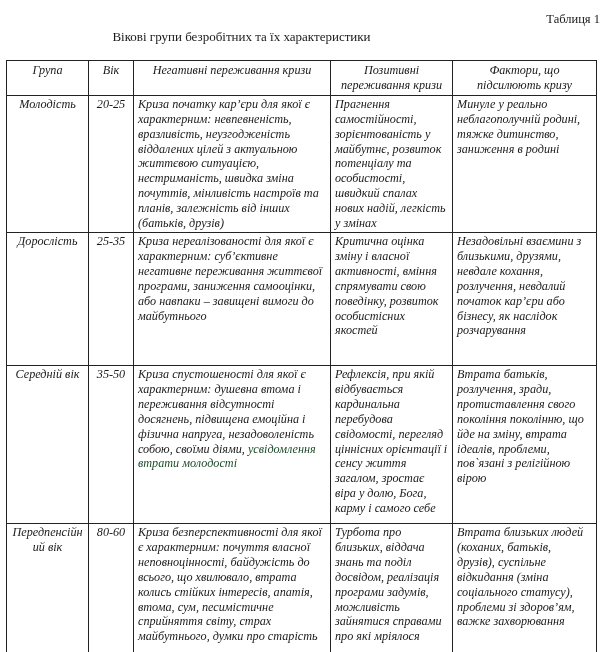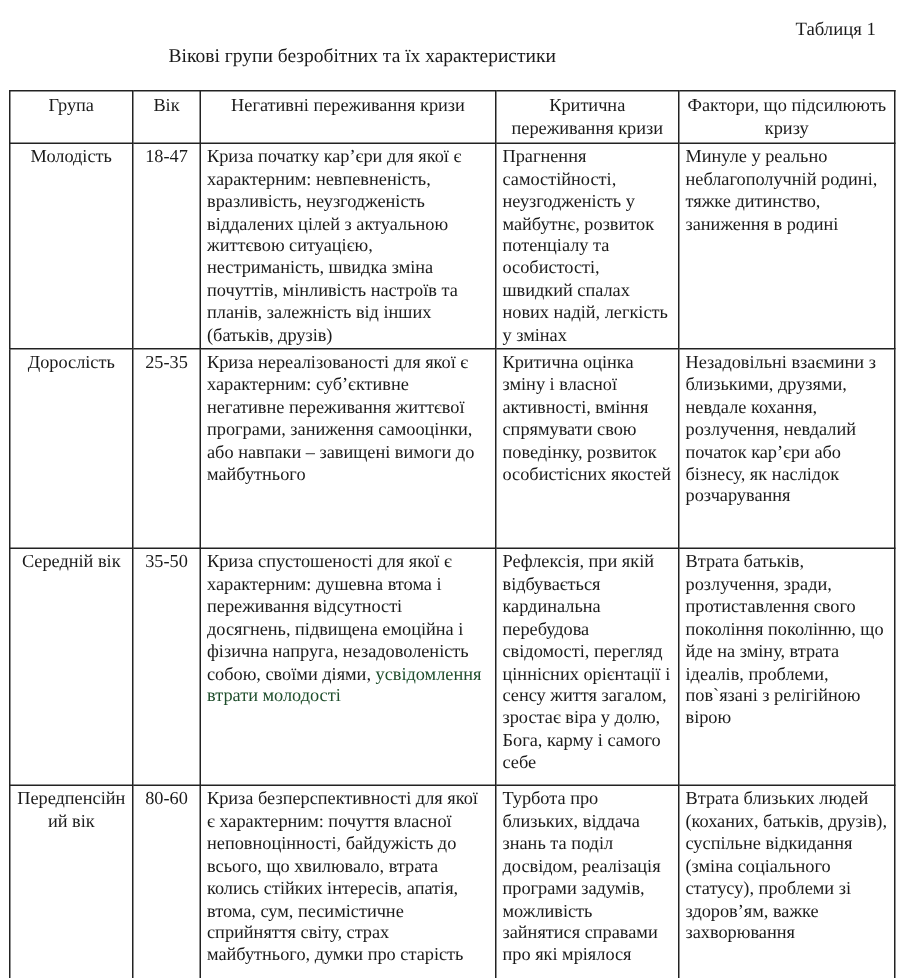--- a/index.html
+++ b/index.html
@@ -1,21 +1,21 @@
 <!DOCTYPE html>
 <html><head>
 <meta charset="utf-8">
 <style>
   html, body { margin:0; padding:0; background:#ffffff; }
   body { width:600px; height:652px; position:relative; overflow:hidden;
          font-family: "Liberation Serif", "DejaVu Serif", serif; color:#1a1a1a; }
-  .table-label { position:absolute; top:12px; right:16px; font-size:12.5px;margin-left:26px; }
+  .table-label { position:absolute; top:12px; right:0; font-size:12.5px;margin-left:26px; }
   .caption { position:absolute; top:29px; left:0; width:483px; text-align:center; font-size:13px; }
   table { position:absolute; top:60px; left:6px; border-collapse:collapse; table-layout:fixed; width:590px; }
-  td, th { border:1px solid #222; vertical-align:top; font-size:12.2px; line-height:14.9px; padding:1px 4px 1px 4px; font-weight:normal; }
+  td, th { border:1px solid #222; vertical-align:top; font-size:12.2px; line-height:14.9px; padding:1px 4px 1px 4px; font-weight:normal;font-style:italic; }
   th { text-align:center; padding-top:2px; padding-bottom:2px; }
   td.grp, td.age { text-align:center; }
   .green { color:#1e4d2b; }
   col.c1 { width:82px; } col.c2 { width:45px; } col.c3 { width:197px; } col.c4 { width:122px; } col.c5 { width:144px; }
 </style>
 </head>
 <body>
 
 <div class="table-label">Таблиця 1</div>
 <div class="caption">Вікові групи безробітних та їх характеристики</div>
@@ -26,28 +26,28 @@
       <col class="c2">
       <col class="c3">
       <col class="c4">
       <col class="c5">
     </colgroup>
   <tbody>
       <tr style="height:28px">
     <th>Група</th>
     <th>Вік</th>
     <th>Негативні переживання кризи</th>
-    <th>Критична переживання кризи</th>
+    <th>Позитивні переживання кризи</th>
     <th>Фактори, що підсилюють кризу</th>
   </tr>
   <tr style="height:135px">
     <td class="grp">Молодість</td>
-    <td class="age">18-47</td>
+    <td class="age">20-25</td>
     <td>Криза початку кар’єри для якої є характерним: невпевненість, вразливість, неузгодженість віддалених цілей з актуальною життєвою ситуацією, нестриманість, швидка зміна почуттів, мінливість настроїв та планів, залежність від інших (батьків, друзів)</td>
-    <td>Прагнення самостійності, неузгодженість у майбутнє, розвиток потенціалу та особистості, швидкий спалах нових надій, легкість у змінах</td>
+    <td>Прагнення самостійності, зорієнтованість у майбутнє, розвиток потенціалу та особистості, швидкий спалах нових надій, легкість у змінах</td>
     <td>Минуле у реально неблагополучній родині, тяжке дитинство, заниження в родині</td>
   </tr>
   <tr style="height:133px">
     <td class="grp">Дорослість</td>
     <td class="age">25-35</td>
     <td>Криза нереалізованості для якої є характерним: суб’єктивне негативне переживання життєвої програми, заниження самооцінки, або навпаки – завищені вимоги до майбутнього</td>
     <td>Критична оцінка зміну і власної активності, вміння спрямувати свою поведінку, розвиток особистісних якостей</td>
     <td>Незадовільні взаємини з близькими, друзями, невдале кохання, розлучення, невдалий початок кар’єри або бізнесу, як наслідок розчарування</td>
   </tr>
   <tr style="height:158px">

